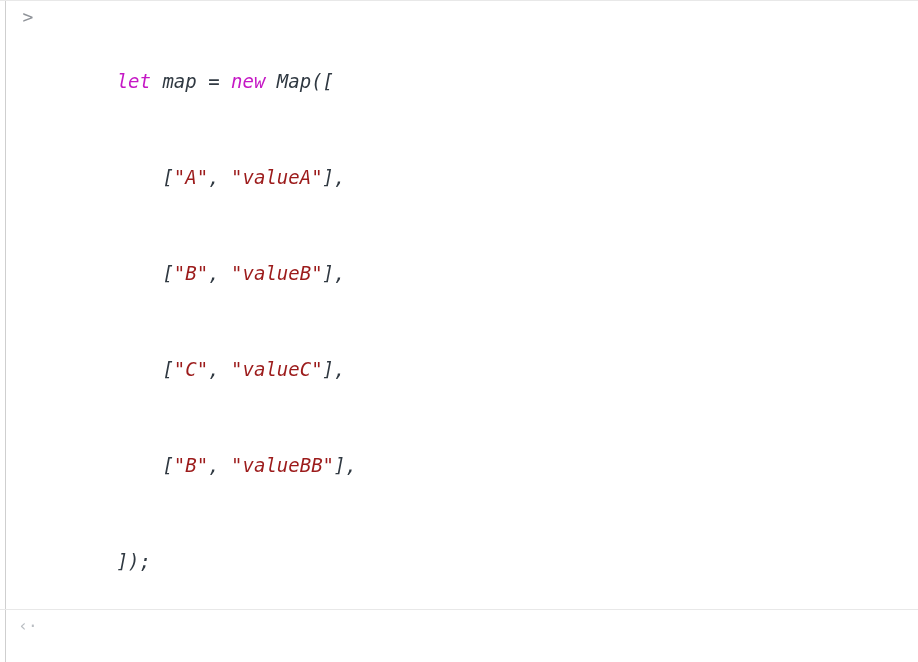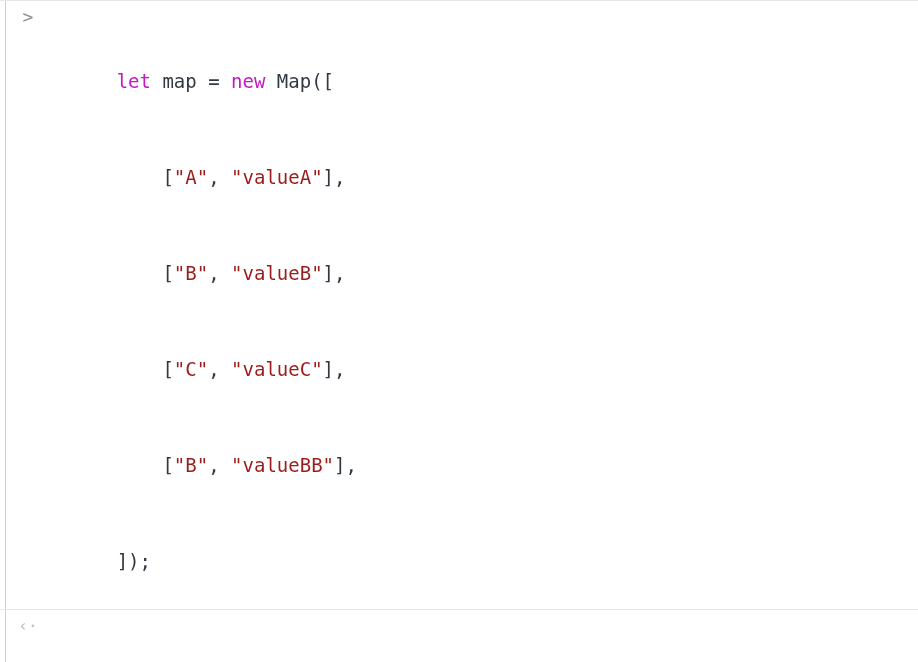--- a/index.html
+++ b/index.html
@@ -52,20 +52,21 @@
     color: #8f9399;
     user-select: none;
   }
   .marker.out {
     color: #b9bdc2;
     font-size: 16px;
   }
   .content {
     padding-left: 48px;
     white-space: pre;
+    font-style: italic;
   }
 
   
   .kw        { color: #c518c5; }           
   .plain     { color: #303942; }
   .str-in    { color: #9c1b1b; }
 </style>
 </head>
 <body>
 

